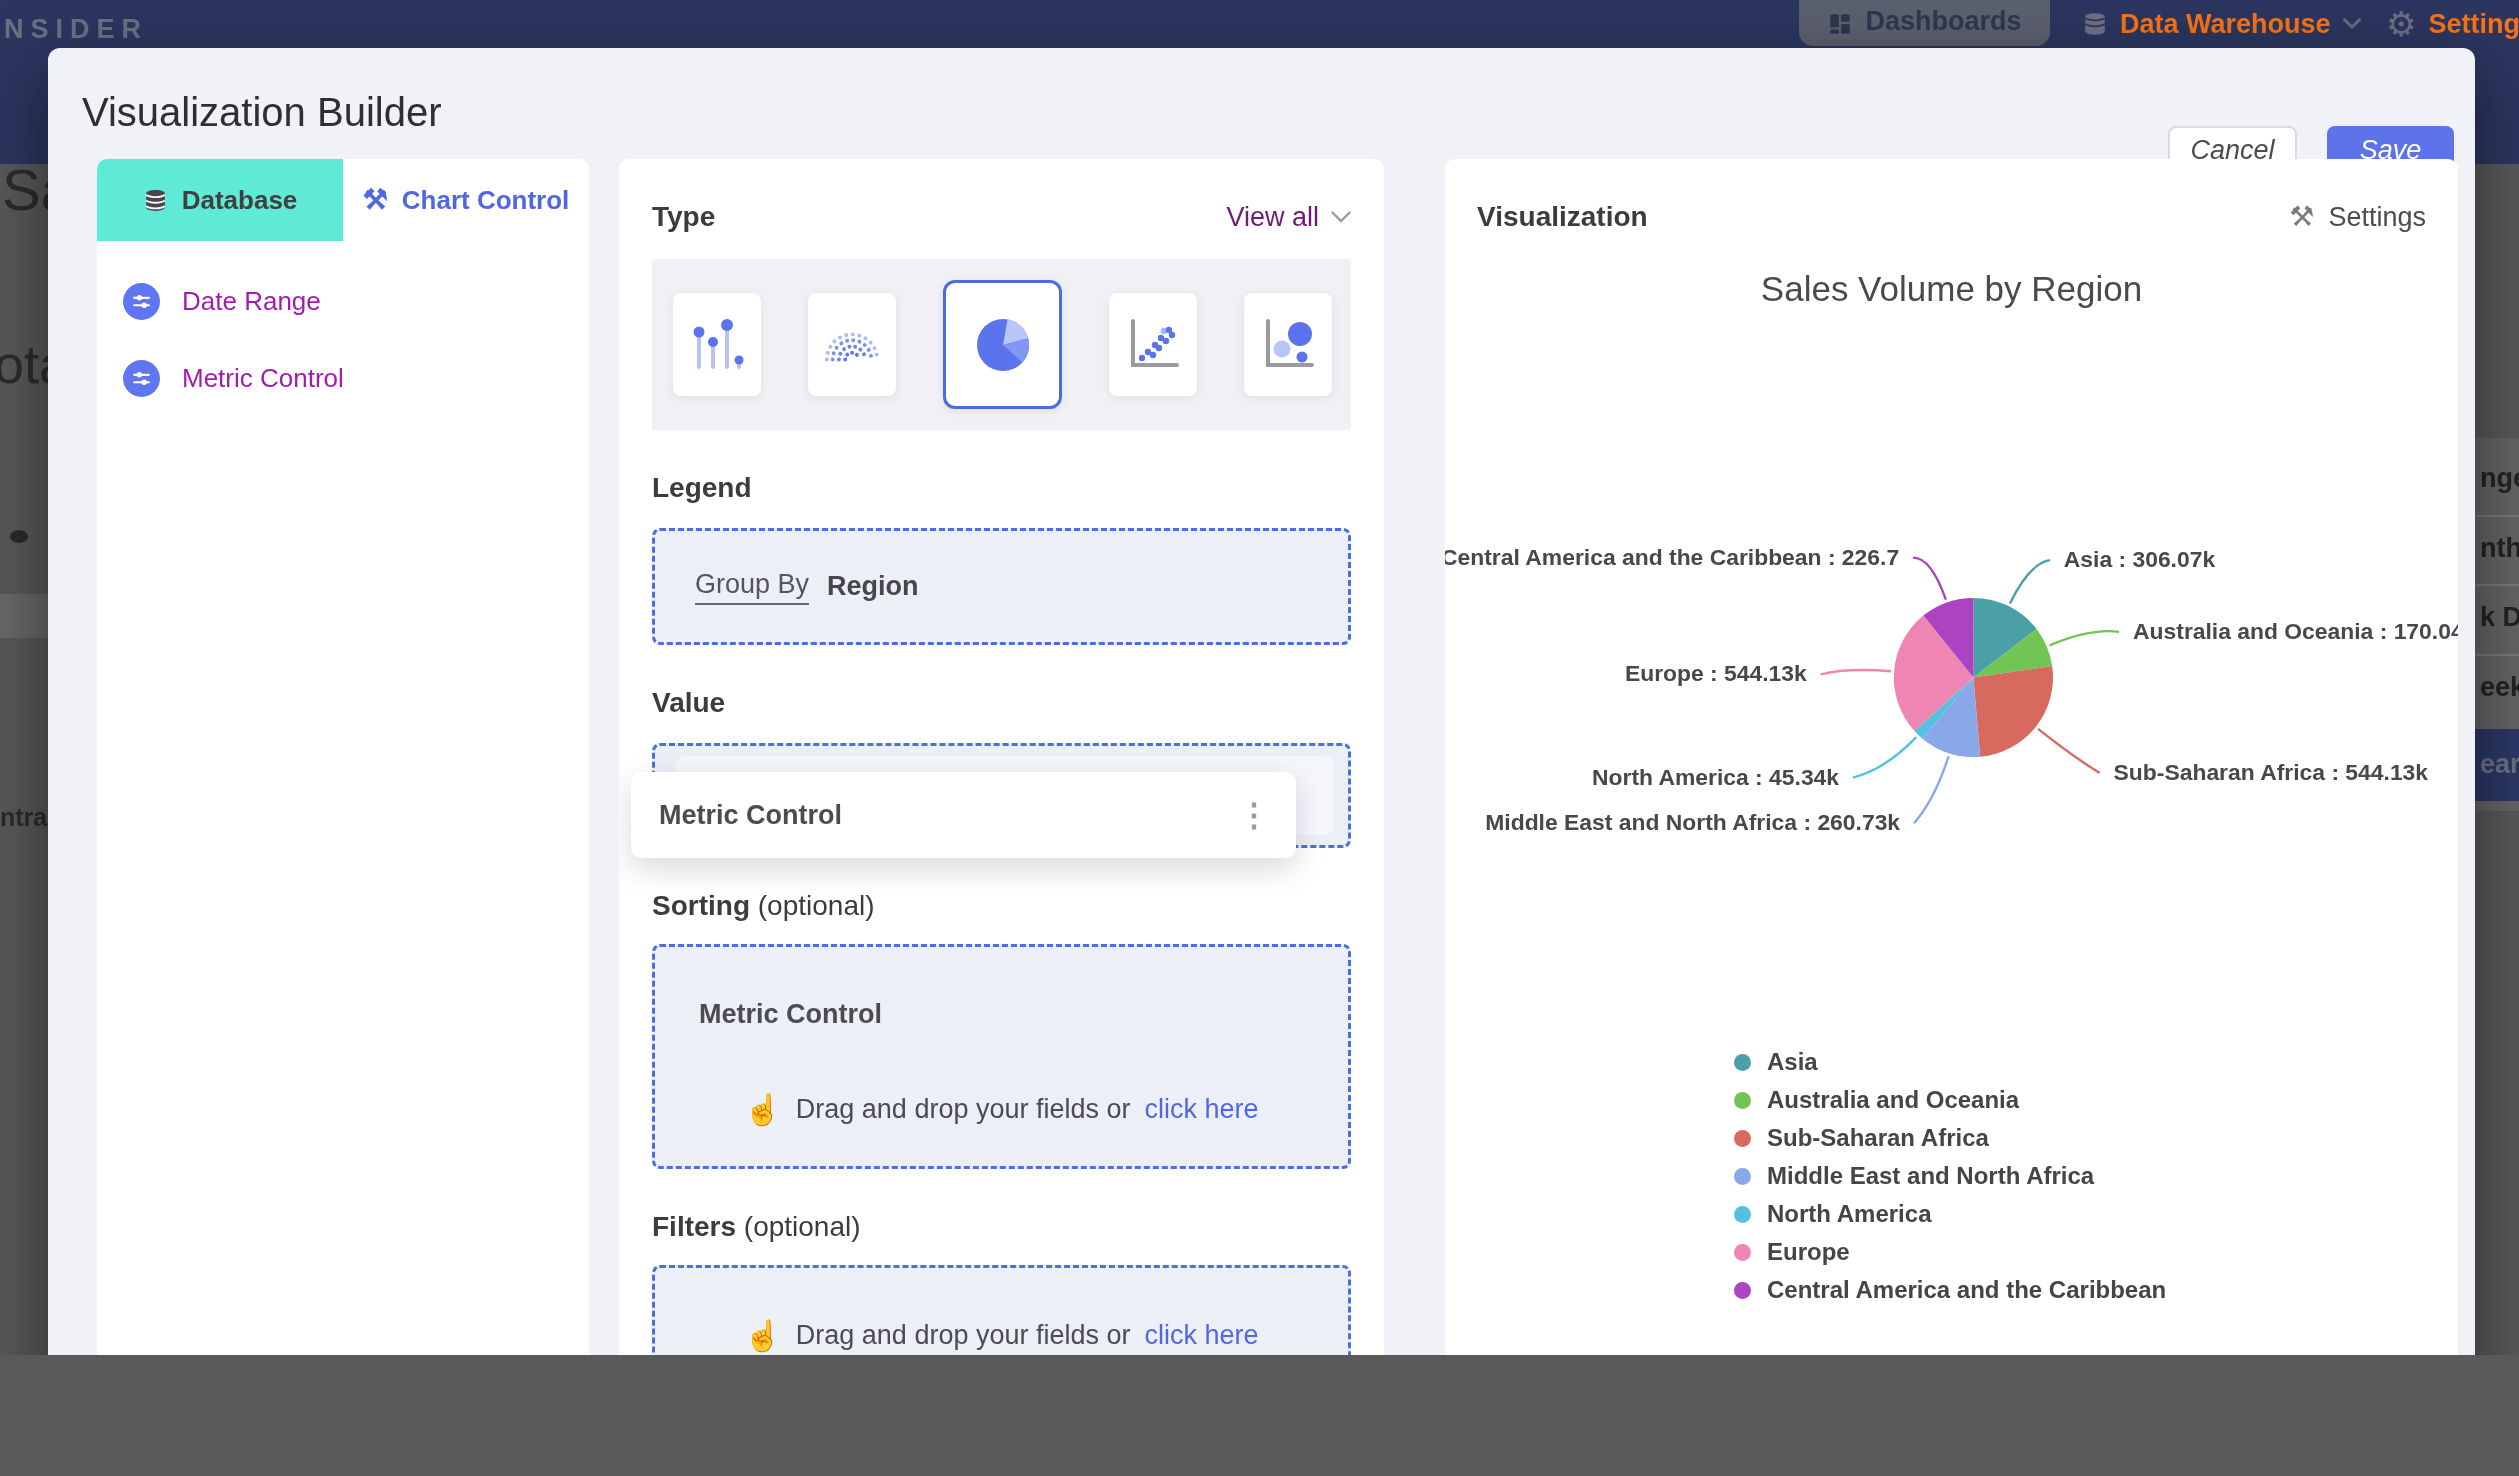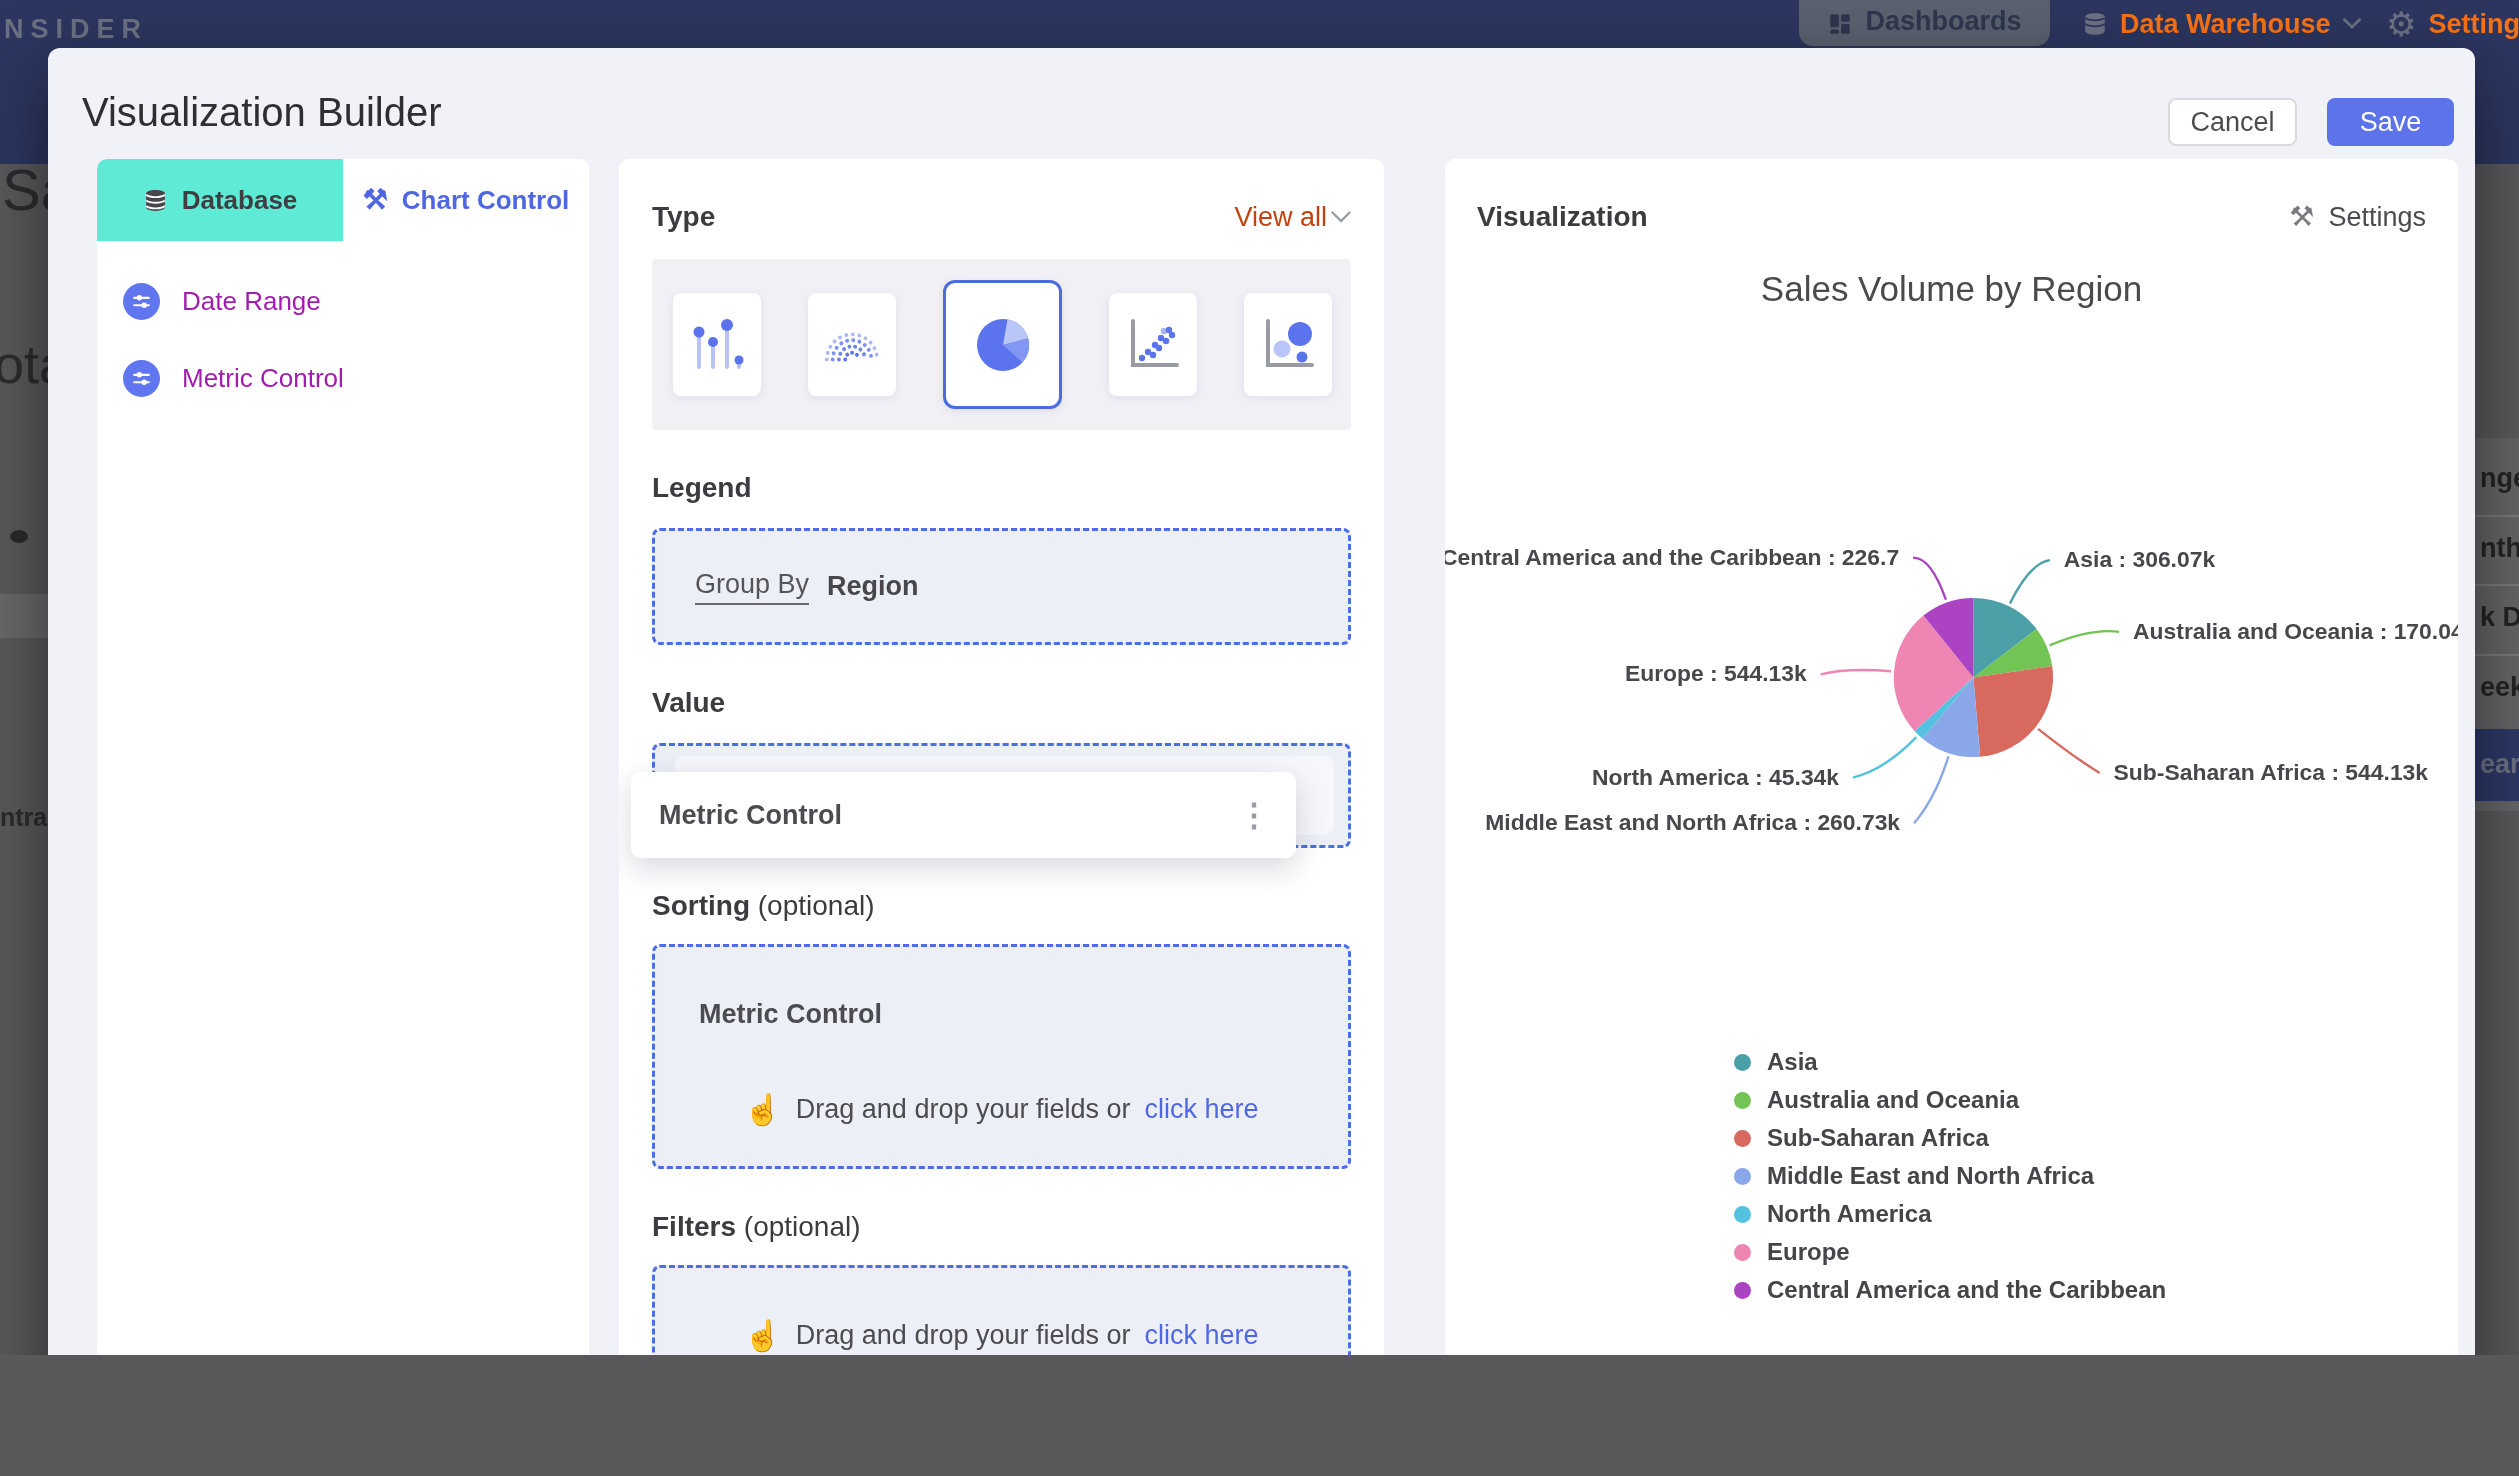--- a/index.html
+++ b/index.html
@@ -30,21 +30,21 @@
   .bg-mitem{position:absolute;left:5px;width:40px;font-size:27px;font-weight:700;color:#232325;white-space:nowrap;}
   .bg-div{position:absolute;left:0;width:45px;height:2px;background:#7a7a7d;}
   .bg-sel{position:absolute;left:0;top:565px;width:45px;height:72px;background:#2c3866;}
   .bg-sel .bg-mitem{color:#6d7284;top:20px;}
   .bg-bottom{position:absolute;left:0;top:1413px;width:2519px;height:64px;background:#4e4e51;}
 
   
   .modal{position:absolute;left:48px;top:48px;width:2427px;height:1365px;background:#f1f2f7;
          border-radius:12px;box-shadow:0 24px 70px rgba(0,0,0,.5);z-index:10;}
   .modal-title{position:absolute;left:34px;top:42px;font-size:40px;font-weight:500;color:#2f2f31;}
-  .btn{position:absolute;top:50px;height:48px;border-radius:8px;font-size:27px;display:flex;align-items:center;justify-content:center;box-sizing:border-box;cursor:pointer;}
+  .btn{position:absolute;top:78px;height:48px;border-radius:8px;font-size:27px;display:flex;align-items:center;justify-content:center;box-sizing:border-box;cursor:pointer;font-style:italic;}
   .btn-cancel{left:2120px;width:129px;background:#fff;border:2px solid #d9d9de;color:#4c4c50;}
   .btn-save{left:2279px;width:127px;background:#5d73ea;color:#fff;}
 
   .panel{position:absolute;top:111px;bottom:28px;background:#fff;border-radius:10px;overflow:hidden;}
   .panel-left{left:49px;width:492px;}
   .panel-mid{left:571px;width:765px;}
   .panel-right{left:1397px;width:1013px;}
 
   
   .tabs{display:flex;height:82px;}
@@ -55,21 +55,21 @@
   .side-items{padding:42px 0 0 26px;display:flex;flex-direction:column;gap:40px;}
   .side-item{display:flex;align-items:center;gap:22px;cursor:pointer;}
   .blue-circle{width:37px;height:37px;border-radius:50%;background:#6076f0;display:flex;align-items:center;justify-content:center;flex:0 0 auto;}
   .side-item .lbl{font-size:26px;color:#a21caf;}
 
   
   .mid-inner{padding:0 33px;}
   .sec-row{display:flex;align-items:center;justify-content:space-between;margin-top:42px;}
   .sec-h{font-size:28px;font-weight:700;color:#3c3c40;}
   .sec-h .opt{font-weight:400;}
-  .view-all{display:flex;align-items:center;gap:4px;font-size:27px;color:#c2410c;cursor:pointer;}
+  .view-all{display:flex;align-items:center;gap:12px;font-size:27px;color:#701a75;cursor:pointer;}
   .type-strip{margin-top:26px;height:171px;background:#f0f0f5;border-radius:4px;display:flex;align-items:center;
               gap:47px;padding:0 0 0 21px;overflow:hidden;}
   .type-card{width:88px;height:103px;background:#fff;border-radius:8px;box-shadow:0 2px 8px rgba(80,80,110,.10);
              display:flex;align-items:center;justify-content:center;flex:0 0 auto;cursor:pointer;}
   .type-card.sel{width:119px;height:129px;border:3px solid #4b6ce1;border-radius:12px;box-sizing:border-box;}
   .dashed-box{border:3px dashed #4d6de3;border-radius:8px;background:#edeff7;box-sizing:border-box;}
   .groupby-box{margin-top:24px;height:117px;display:flex;align-items:center;padding-left:40px;}
   .groupby-lbl{font-size:27px;color:#55555a;border-bottom:2px solid #6a6a70;padding-bottom:3px;cursor:pointer;}
   .groupby-val{font-size:27px;font-weight:700;color:#46464b;margin-left:18px;}
   .value-box{margin-top:24px;height:105px;position:relative;}

